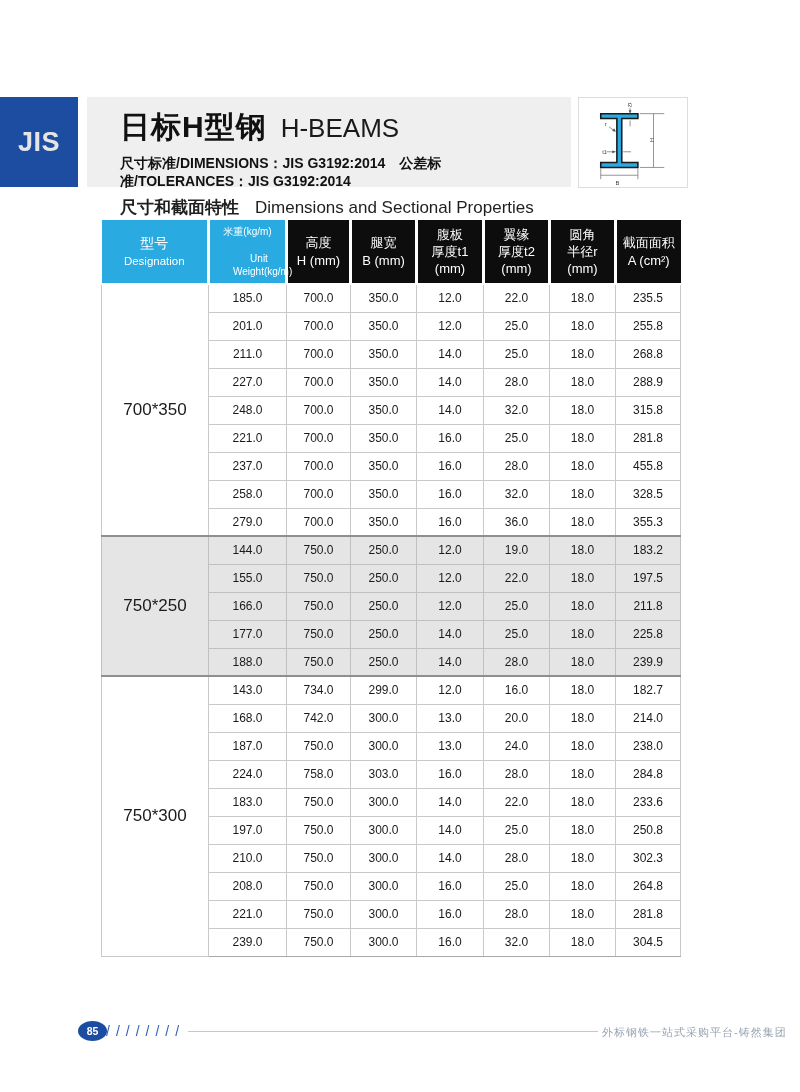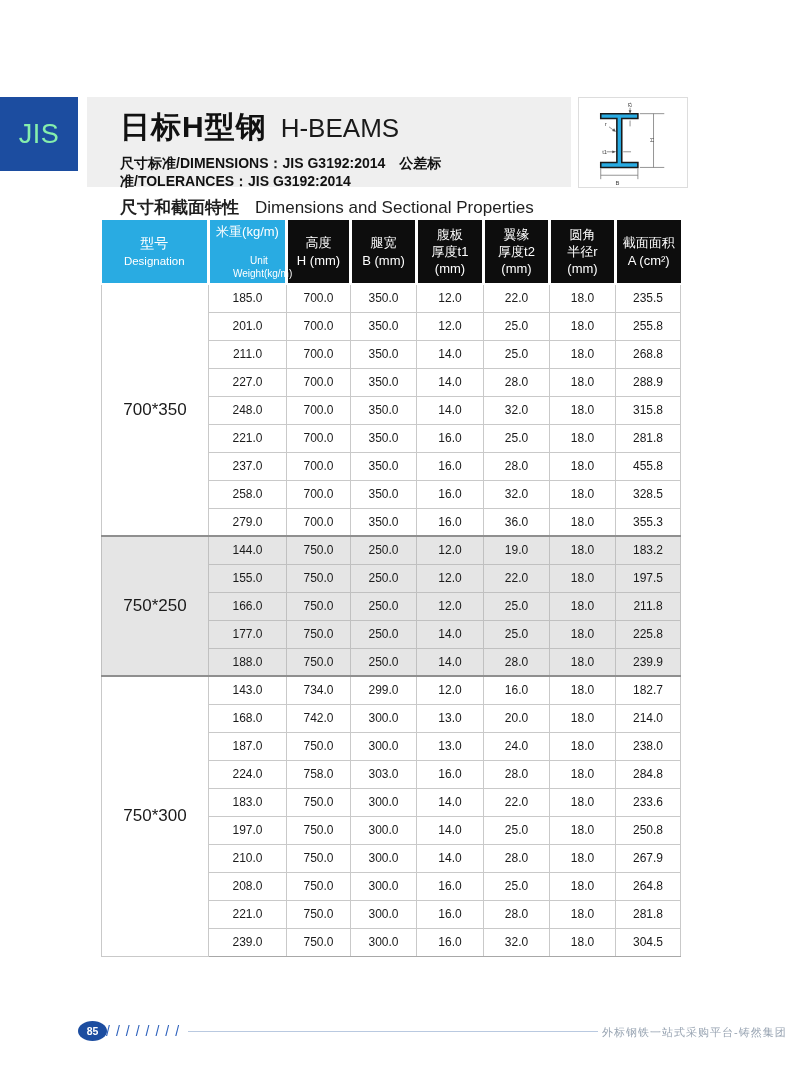--- a/index.html
+++ b/index.html
@@ -2,23 +2,23 @@
 <html><head>
 <meta charset="utf-8">
 <style>
   * { box-sizing: border-box; }
   html, body { margin: 0; padding: 0; background: #ffffff; }
   body { font-family: "Liberation Sans", sans-serif; }
   .page { position: relative; width: 800px; height: 1092px; background: #ffffff; overflow: hidden; }
 
   
   .jis-badge {
-    position: absolute; left: 0; top: 97px; width: 78px; height: 74px;
-    background: #1c4da0; color: #86efac; display: flex; align-items: center; justify-content: center;
-    font-size: 27px; font-weight: normal; letter-spacing: 0.5px;
+    position: absolute; left: 0; top: 97px; width: 78px; height: 90px;
+    background: #1c4da0; color: #e5e5e5; display: flex; align-items: center; justify-content: center;
+    font-size: 27px; font-weight: bold; letter-spacing: 0.5px;
   }
   .header-band {
     position: absolute; left: 87px; top: 97px; width: 484px; height: 90px;
     background: #efefef; padding: 10px 12px 0 33px;
   }
   .title-row { display: flex; align-items: baseline; }
   .title-cn { font-size: 30px; font-weight: 900; color: #111111; letter-spacing: 1px; }
   .title-en { font-size: 26px; font-weight: 400; color: #1a1a1a; margin-left: 14px; }
   .subtitle { margin-top: 7px; font-size: 14px; font-weight: 700; color: #111111; }
 
@@ -41,21 +41,21 @@
   thead th {
     height: 64px; padding: 0; vertical-align: middle; text-align: center;
     border-right: 3px solid #ffffff; border-bottom: 2px solid #ffffff; font-weight: 400;
   }
   thead th:last-child { border-right: none; }
   .th-blue { background: #29abe2; color: #ffffff; }
   .th-dark { background: #0d0d0d; color: #ffffff; }
   .hl { line-height: 1.32; font-size: 13px; }
   .key-designation .hl:nth-child(1) { font-size: 14px; margin-bottom: 2px; }
   .key-designation .hl:nth-child(2) { font-size: 11.5px; }
-  .key-unit_weight .hl:nth-child(1) { font-size: 13px; margin-bottom: 14px; }
+  .key-unit_weight .hl:nth-child(1) { font-size: 10px; margin-bottom: 14px; }
   .key-unit_weight .hl:nth-child(2) { font-size: 10px; padding-left: 23px; }
   tbody td {
     height: 28px; text-align: center; vertical-align: middle;
     font-size: 12px; color: #1a1a1a; background: #ffffff;
     border: 1px solid #c9c9c9; padding: 0;
   }
   tbody tr.shaded td { background: #e5e5e5; border-color: #c0c0c0; }
   tbody tr.group-start td { border-top: 2px solid #8f8f8f; }
   tbody tr:last-child td { border-bottom: 1px solid #a8a8a8; }
   td.designation { font-size: 17px; }
@@ -355,21 +355,21 @@
             <td>18.0</td>
             <td>250.8</td>
           </tr>
           <tr>
             <td>210.0</td>
             <td>750.0</td>
             <td>300.0</td>
             <td>14.0</td>
             <td>28.0</td>
             <td>18.0</td>
-            <td>267.9</td>
+            <td>302.3</td>
           </tr>
           <tr>
             <td>208.0</td>
             <td>750.0</td>
             <td>300.0</td>
             <td>16.0</td>
             <td>25.0</td>
             <td>18.0</td>
             <td>264.8</td>
           </tr>

